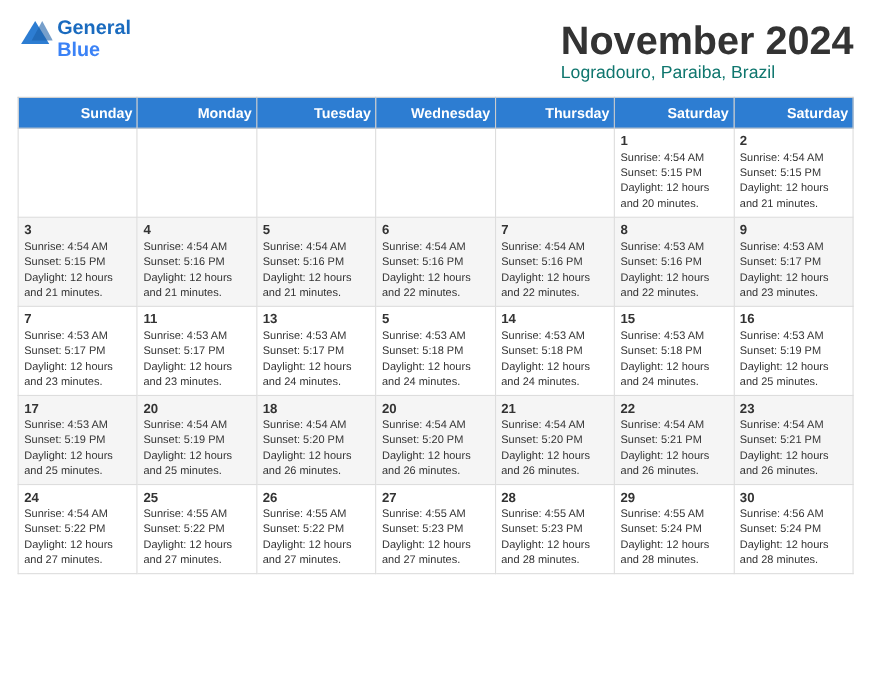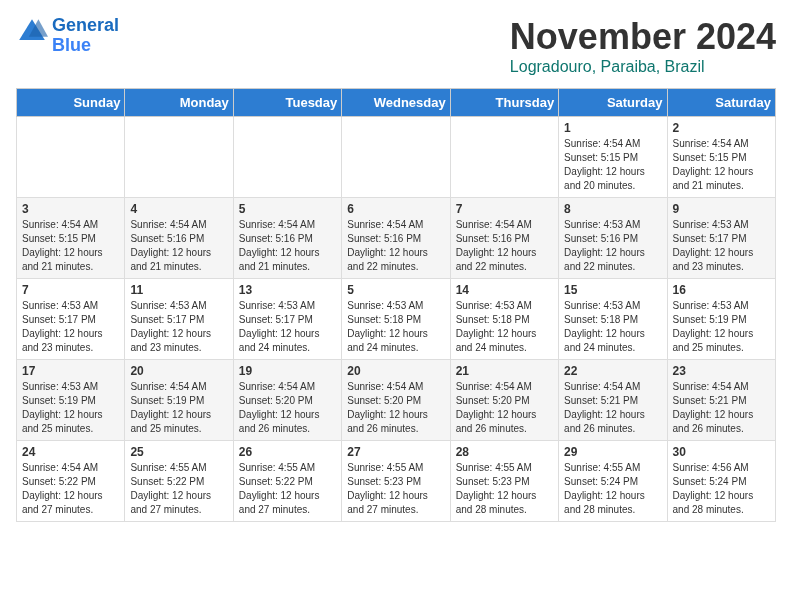--- a/index.html
+++ b/index.html
@@ -237,21 +237,21 @@
 Sunset: 5:19 PM
 Daylight: 12 hours and 25 minutes.</div>
         </td>
         <td>
           <span class="day-number">20</span>
           <div class="day-info" style="white-space: pre-line;">Sunrise: 4:54 AM
 Sunset: 5:19 PM
 Daylight: 12 hours and 25 minutes.</div>
         </td>
         <td>
-          <span class="day-number">19</span>
+          <span class="day-number">18</span>
           <div class="day-info" style="white-space: pre-line;">Sunrise: 4:54 AM
 Sunset: 5:20 PM
 Daylight: 12 hours and 26 minutes.</div>
         </td>
         <td>
           <span class="day-number">20</span>
           <div class="day-info" style="white-space: pre-line;">Sunrise: 4:54 AM
 Sunset: 5:20 PM
 Daylight: 12 hours and 26 minutes.</div>
         </td>

